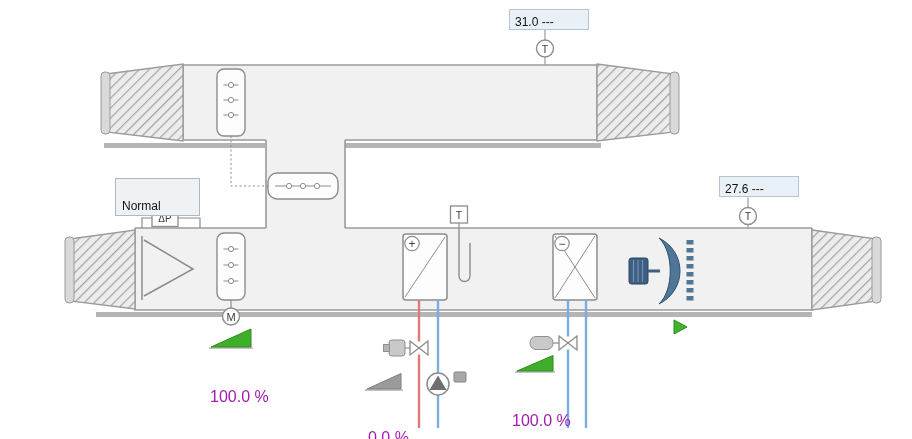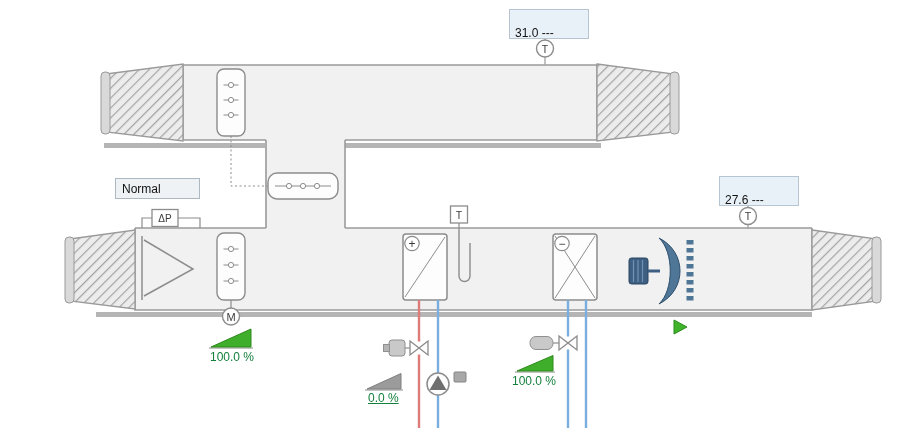--- a/index.html
+++ b/index.html
@@ -1,25 +1,25 @@
 <!DOCTYPE html>
 <html><head>
 <meta charset="utf-8">
 <style>
   html,body{margin:0;padding:0;background:#ffffff;}
   #stage{position:relative;width:912px;height:439px;background:#ffffff;overflow:hidden;
          font-family:"Liberation Sans",sans-serif;}
   #schematic{position:absolute;left:0;top:0;}
   .value-box{position:absolute;width:80px;height:21px;box-sizing:border-box;
              background:#e9f1f8;border:1px solid #b7c4d1;font-size:12px;line-height:18px;
-             padding:14px 5px;color:#121212;white-space:nowrap;overflow:hidden;}
+             padding:3px 5px;color:#121212;white-space:nowrap;overflow:hidden;}
   .status-box{position:absolute;width:85px;height:21px;box-sizing:border-box;
               background:#eef2f5;border:1px solid #adb8c0;font-size:12px;line-height:18px;
-              padding:1px 6px;color:#121212;white-space:nowrap;}
-  .canvas-label{position:absolute;font-size:12px;color:#15803d;white-space:nowrap;}
+              padding:18px 6px;color:#121212;white-space:nowrap;}
+  .canvas-label{position:absolute;font-size:16px;color:#a21caf;white-space:nowrap;margin-top:38px;}
   svg text{font-family:"Liberation Sans",sans-serif;fill:#3c3c3c;}
 </style>
 </head>
 <body>
 
 <div id="stage">
 
   <svg id="schematic" width="912" height="439" viewBox="0 0 912 439">
     <defs>
       <pattern id="hatch" patternUnits="userSpaceOnUse" width="7" height="7" patternTransform="rotate(45)">

